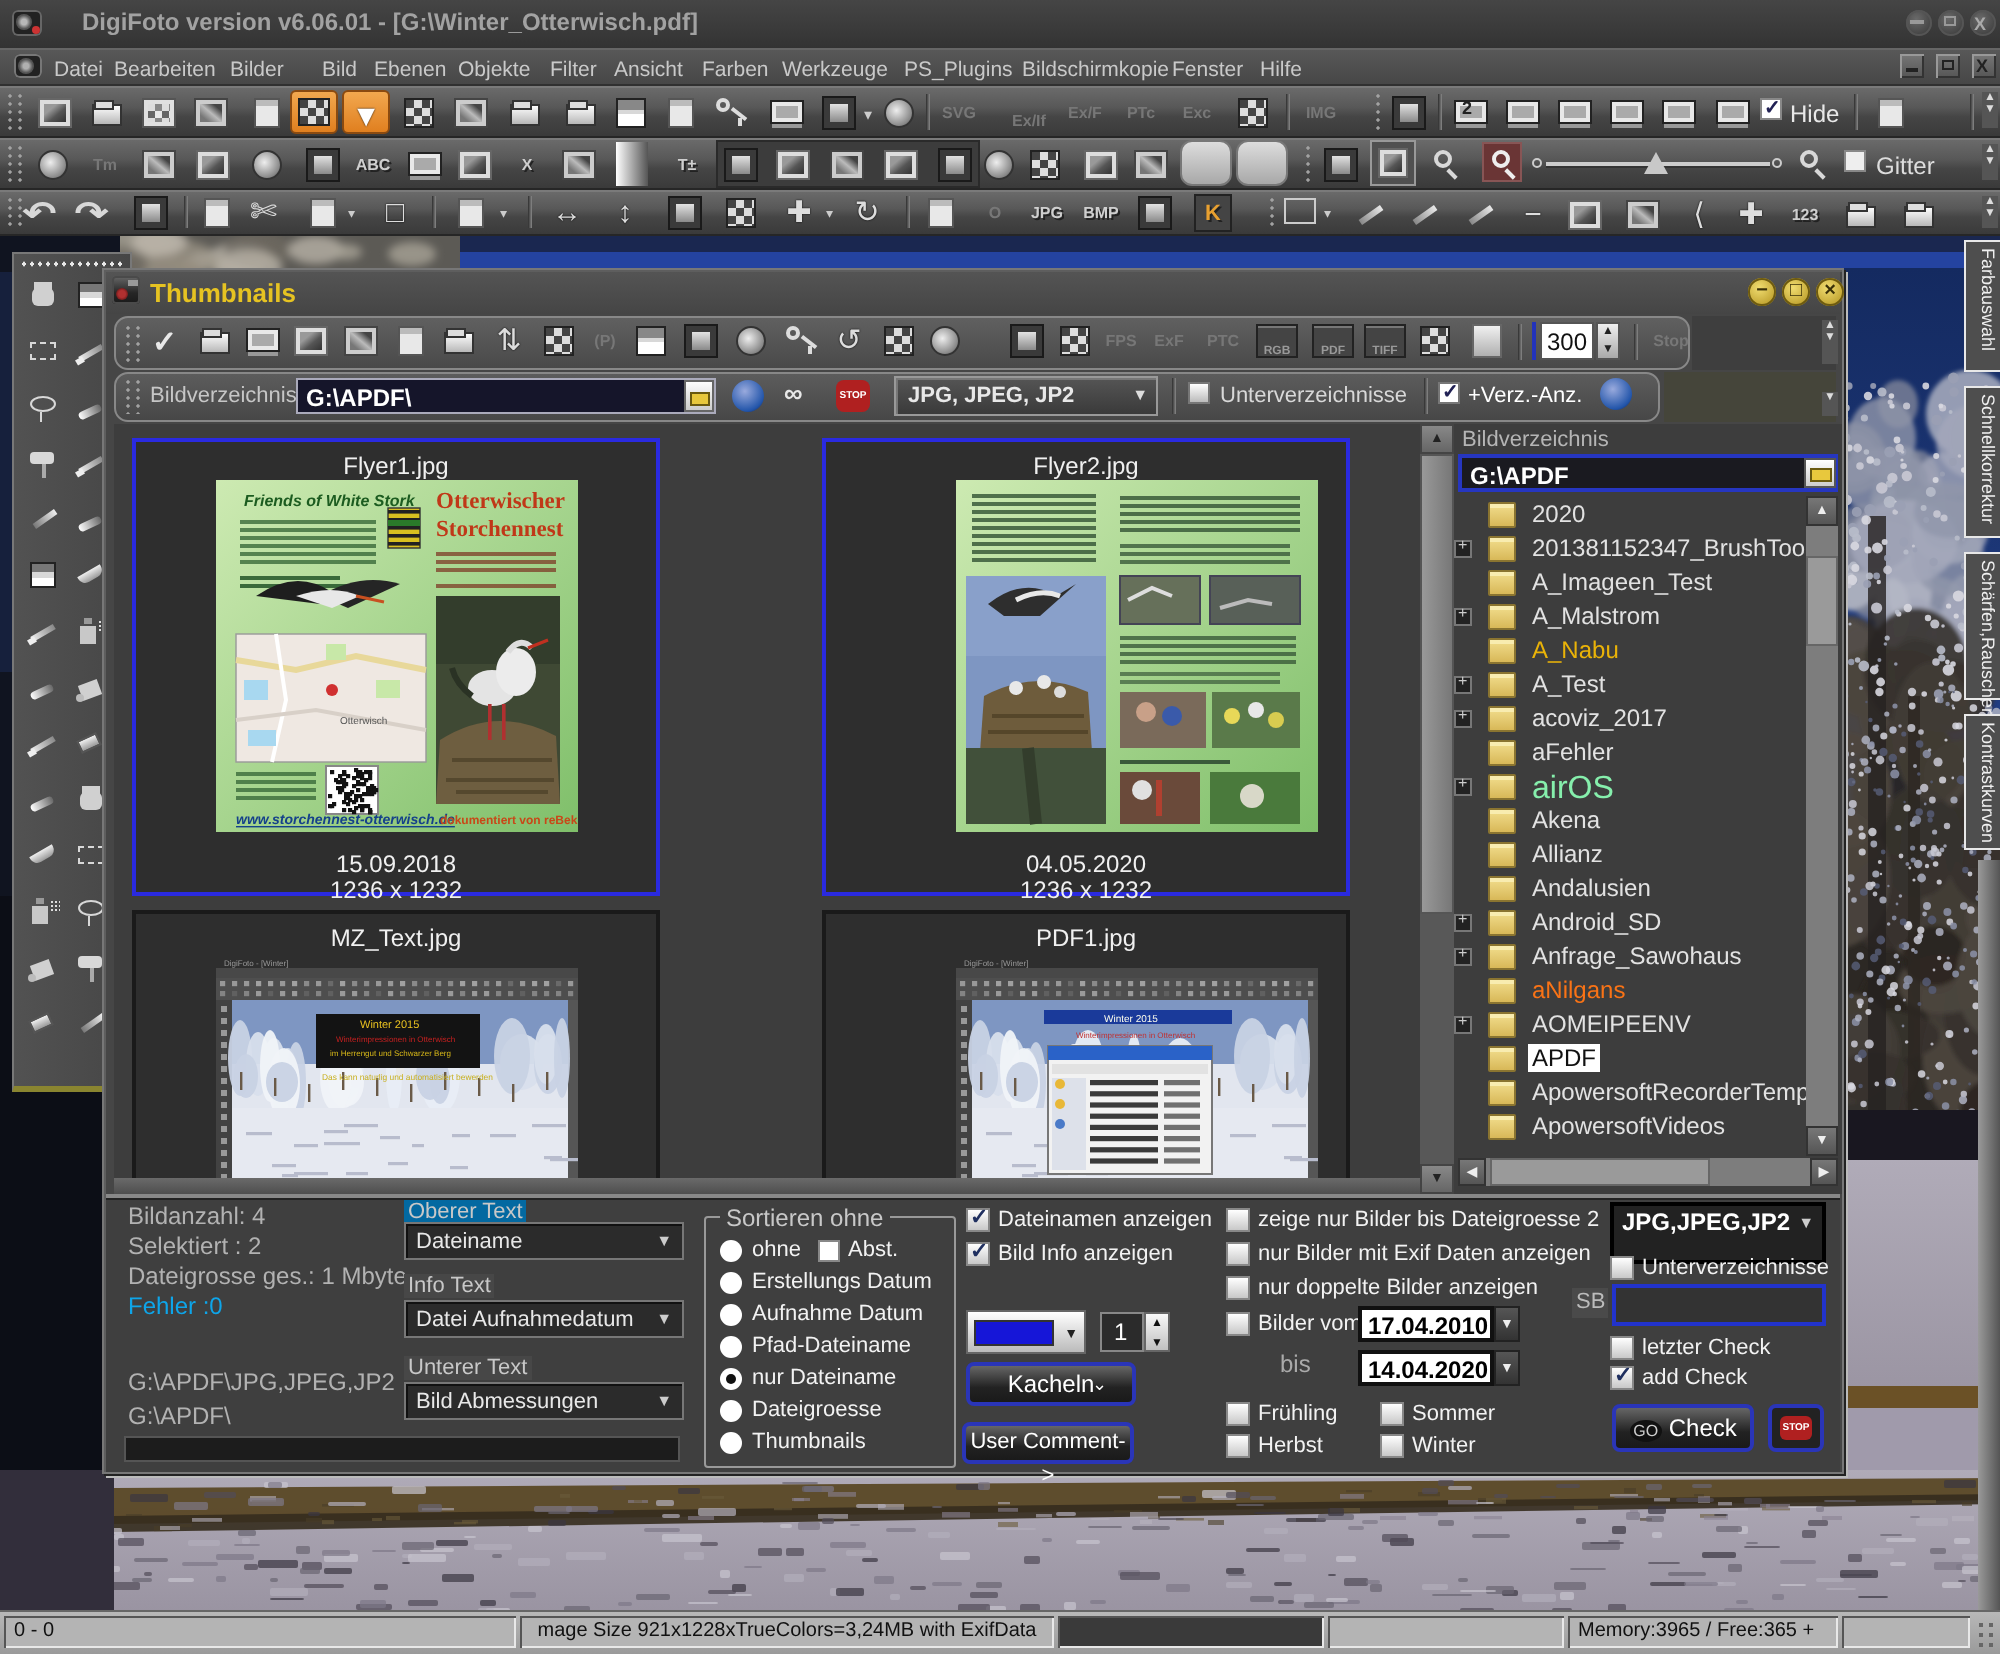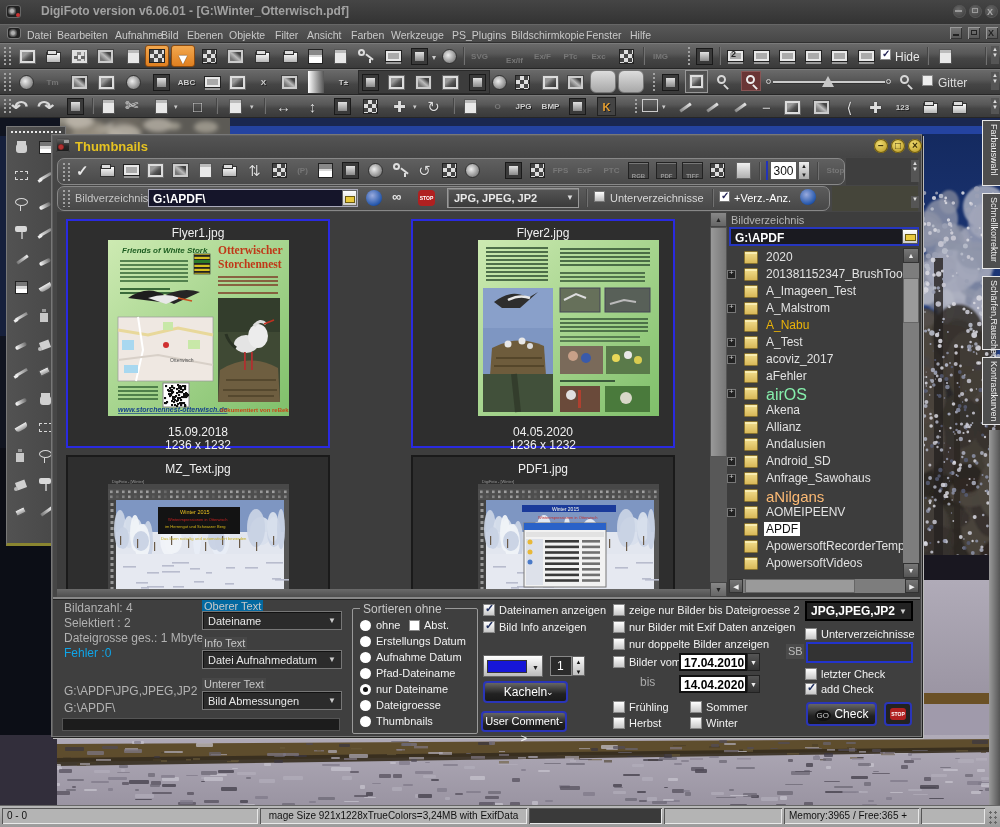--- a/index.html
+++ b/index.html
@@ -1017,21 +1017,21 @@
 <div class="abs" style="left:969px;top:5px;width:13px;height:13px;border-radius:50%;background:radial-gradient(circle at 40% 35%,#6a6a6a,#333);box-shadow:inset 0 0 0 1px #555"></div>
 <div class="abs" style="left:985px;top:5px;width:13px;height:13px;border-radius:50%;background:radial-gradient(circle at 40% 35%,#6a6a6a,#333);box-shadow:inset 0 0 0 1px #555"></div>
 <div class="abs" style="left:955px;top:10px;width:7px;height:2px;background:#999"></div>
 <div class="abs" style="left:972px;top:8px;width:6px;height:5px;border:1px solid #999"></div>
 <div class="abs" style="left:987px;top:7px;font-size:9px;color:#aaa;font-weight:bold">X</div>
 <div class="abs" style="left:0;top:24px;width:1000px;height:19px;background:linear-gradient(#585858,#474747);border-top:1px solid #666;border-bottom:1px solid #303030"></div>
 <div class="abs" style="left:7px;top:27px;width:14px;height:12px;background:#222;border-radius:3px;box-shadow:inset 0 0 0 1px #777"></div>
 <div class="abs" style="left:9px;top:29px;width:8px;height:8px;background:radial-gradient(circle,#b0b0b0 25%,#555 60%);border-radius:50%"></div>
 <div class="abs" style="left:27px;top:29px;font-size:10.5px;color:#c9c9c9">Datei</div>
 <div class="abs" style="left:57px;top:29px;font-size:10.5px;color:#c9c9c9">Bearbeiten</div>
-<div class="abs" style="left:115px;top:29px;font-size:10.5px;color:#c9c9c9">Aufnahme</div>
+<div class="abs" style="left:115px;top:29px;font-size:10.5px;color:#c9c9c9">Bilder</div>
 <div class="abs" style="left:161px;top:29px;font-size:10.5px;color:#c9c9c9">Bild</div>
 <div class="abs" style="left:187px;top:29px;font-size:10.5px;color:#c9c9c9">Ebenen</div>
 <div class="abs" style="left:229px;top:29px;font-size:10.5px;color:#c9c9c9">Objekte</div>
 <div class="abs" style="left:275px;top:29px;font-size:10.5px;color:#c9c9c9">Filter</div>
 <div class="abs" style="left:307px;top:29px;font-size:10.5px;color:#c9c9c9">Ansicht</div>
 <div class="abs" style="left:351px;top:29px;font-size:10.5px;color:#c9c9c9">Farben</div>
 <div class="abs" style="left:391px;top:29px;font-size:10.5px;color:#c9c9c9">Werkzeuge</div>
 <div class="abs" style="left:452px;top:29px;font-size:10.5px;color:#c9c9c9">PS_Plugins</div>
 <div class="abs" style="left:511px;top:29px;font-size:10.5px;color:#c9c9c9">Bildschirmkopie</div>
 <div class="abs" style="left:586px;top:29px;font-size:10.5px;color:#c9c9c9">Fenster</div>
@@ -2204,21 +2204,21 @@
     <div style="position:absolute;left:1px;top:-3px;color:#ccc;font-size:8px">+</div>
   </div>
 <div class="abs" style="left:744px;top:455px;width:14px;height:13px;background:linear-gradient(#f2de8e,#d8b858);border:1px solid #8a7430;border-radius:1px;box-shadow:inset 0 2px 0 #f8ecb0"></div>
 <div class="abs" style="left:766px;top:454px;font-size:12px;color:#e2e2e2">Android_SD</div>
 <div class="abs" style="left:727px;top:474px;width:9px;height:9px;background:#222;border:1px solid #777">
     <div style="position:absolute;left:1px;top:-3px;color:#ccc;font-size:8px">+</div>
   </div>
 <div class="abs" style="left:744px;top:472px;width:14px;height:13px;background:linear-gradient(#f2de8e,#d8b858);border:1px solid #8a7430;border-radius:1px;box-shadow:inset 0 2px 0 #f8ecb0"></div>
 <div class="abs" style="left:766px;top:471px;font-size:12px;color:#e2e2e2">Anfrage_Sawohaus</div>
 <div class="abs" style="left:744px;top:489px;width:14px;height:13px;background:linear-gradient(#f2de8e,#d8b858);border:1px solid #8a7430;border-radius:1px;box-shadow:inset 0 2px 0 #f8ecb0"></div>
-<div class="abs" style="left:766px;top:488px;font-size:15px;color:#fdba74">aNilgans</div>
+<div class="abs" style="left:766px;top:488px;font-size:12px;color:#f97316">aNilgans</div>
 <div class="abs" style="left:727px;top:508px;width:9px;height:9px;background:#222;border:1px solid #777">
     <div style="position:absolute;left:1px;top:-3px;color:#ccc;font-size:8px">+</div>
   </div>
 <div class="abs" style="left:744px;top:506px;width:14px;height:13px;background:linear-gradient(#f2de8e,#d8b858);border:1px solid #8a7430;border-radius:1px;box-shadow:inset 0 2px 0 #f8ecb0"></div>
 <div class="abs" style="left:766px;top:505px;font-size:12px;color:#e2e2e2">AOMEIPEENV</div>
 <div class="abs" style="left:744px;top:523px;width:14px;height:13px;background:linear-gradient(#f2de8e,#d8b858);border:1px solid #8a7430;border-radius:1px;box-shadow:inset 0 2px 0 #f8ecb0"></div>
 <div class="abs" style="left:764px;top:522px;font-size:12px;color:#111;background:#fff;padding:0 2px">APDF</div>
 <div class="abs" style="left:744px;top:540px;width:14px;height:13px;background:linear-gradient(#f2de8e,#d8b858);border:1px solid #8a7430;border-radius:1px;box-shadow:inset 0 2px 0 #f8ecb0"></div>
 <div class="abs" style="left:766px;top:539px;font-size:12px;color:#e2e2e2">ApowersoftRecorderTemp</div>
 <div class="abs" style="left:744px;top:557px;width:14px;height:13px;background:linear-gradient(#f2de8e,#d8b858);border:1px solid #8a7430;border-radius:1px;box-shadow:inset 0 2px 0 #f8ecb0"></div>
@@ -2329,21 +2329,21 @@
     <div style="position:absolute;inset:0;font-size:7px;color:#eee;text-align:center;line-height:17px">▼</div>
   </div>
 <div class="abs" style="left:613px;top:701px;width:12px;height:12px;background:linear-gradient(#fff,#c8c8c8);border:1px solid #888"></div>
 <div class="abs" style="left:629px;top:701px;font-size:11px;color:#f2f2f2">Frühling</div>
 <div class="abs" style="left:690px;top:701px;width:12px;height:12px;background:linear-gradient(#fff,#c8c8c8);border:1px solid #888"></div>
 <div class="abs" style="left:706px;top:701px;font-size:11px;color:#f2f2f2">Sommer</div>
 <div class="abs" style="left:613px;top:717px;width:12px;height:12px;background:linear-gradient(#fff,#c8c8c8);border:1px solid #888"></div>
 <div class="abs" style="left:629px;top:717px;font-size:11px;color:#f2f2f2">Herbst</div>
 <div class="abs" style="left:690px;top:717px;width:12px;height:12px;background:linear-gradient(#fff,#c8c8c8);border:1px solid #888"></div>
 <div class="abs" style="left:706px;top:717px;font-size:11px;color:#f2f2f2">Winter</div>
-<div class="abs" style="left:805px;top:601px;width:108px;height:20px;background:#222;border:2px solid #000">
+<div class="abs" style="left:805px;top:601px;width:108px;height:31px;background:#222;border:2px solid #000">
     <div style="position:absolute;left:4px;top:1px;font-size:12px;font-weight:bold;color:#fff">JPG,JPEG,JP2</div>
     <div style="position:absolute;right:4px;top:4px;font-size:8px;color:#ccc">▼</div>
   </div>
 <div class="abs" style="left:805px;top:628px;width:12px;height:12px;background:linear-gradient(#fff,#c8c8c8);border:1px solid #888"></div>
 <div class="abs" style="left:821px;top:628px;font-size:11px;color:#f2f2f2">Unterverzeichnisse</div>
 <div class="abs" style="left:786px;top:644px;width:18px;height:15px;background:#4a4a4a">
     <div style="position:absolute;left:2px;top:1px;font-size:11px;color:#bbb">SB</div>
   </div>
 <div class="abs" style="left:806px;top:642px;width:107px;height:21px;background:#333;border:2px solid #2233cc"></div>
 <div class="abs" style="left:805px;top:668px;width:12px;height:12px;background:linear-gradient(#fff,#c8c8c8);border:1px solid #888"></div>

